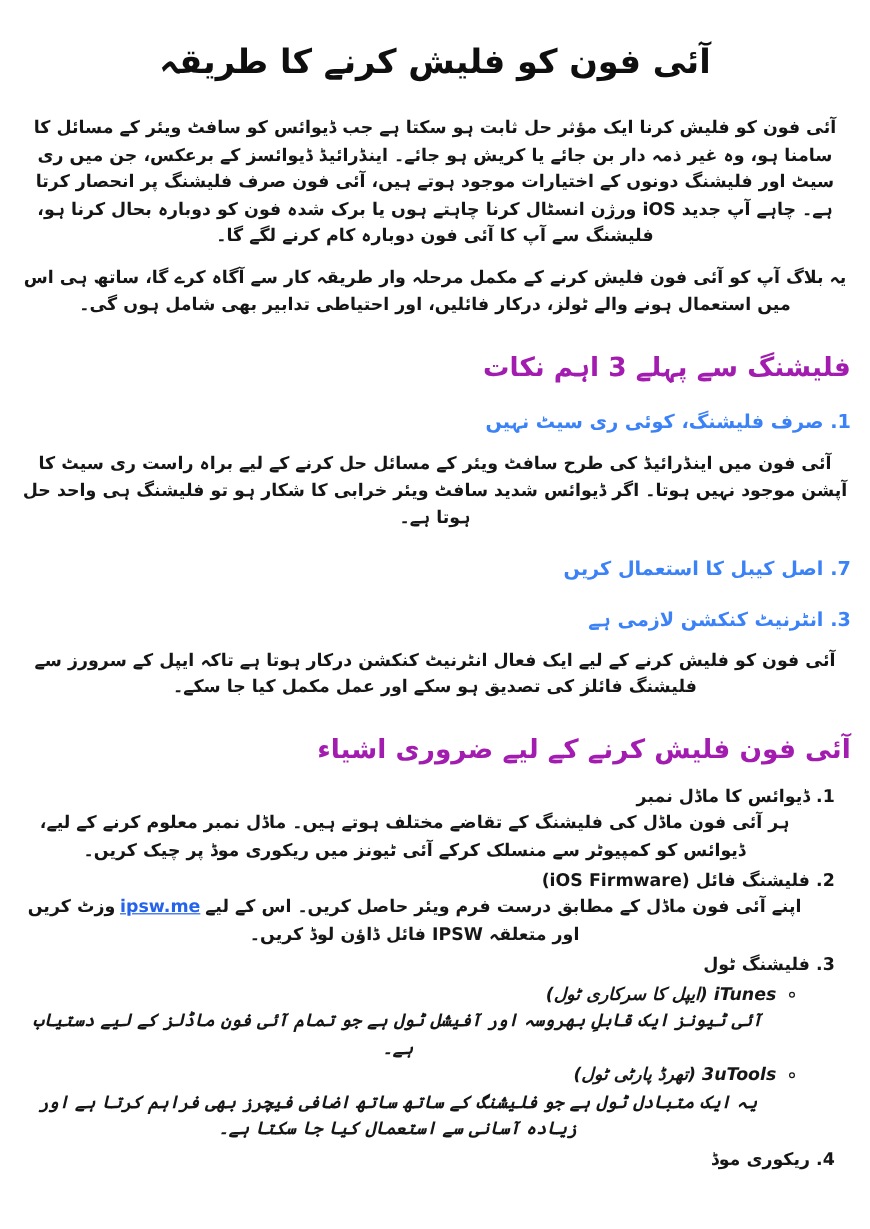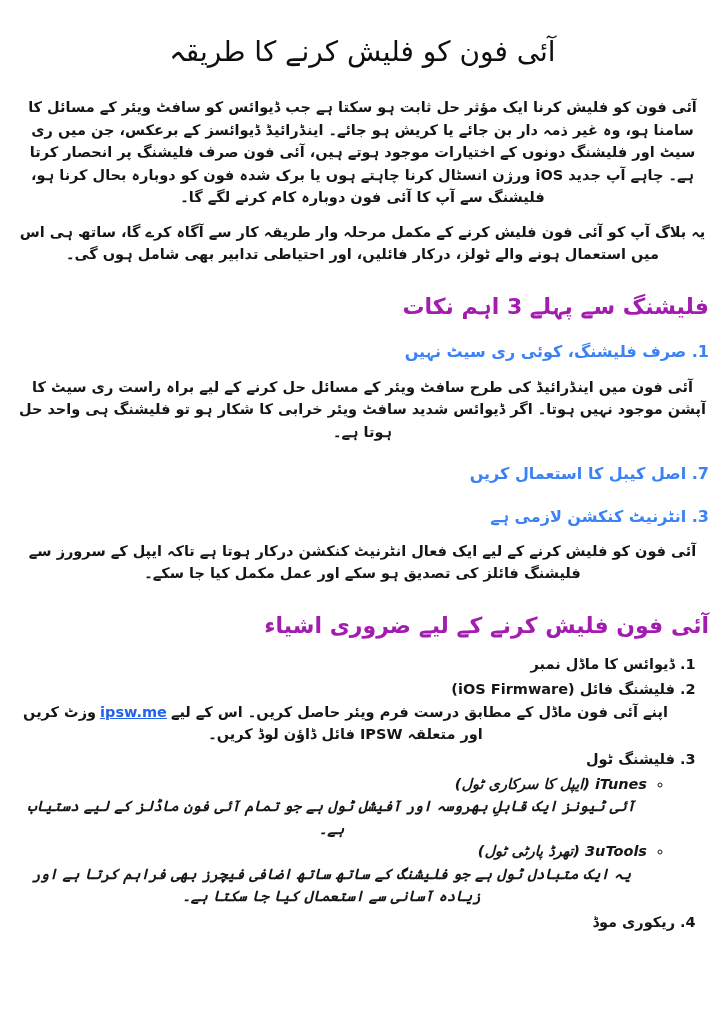--- a/index.html
+++ b/index.html
@@ -8,21 +8,21 @@
   body {
     width:725px; height:1024px; overflow:hidden;
     background:#ffffff; color:#161616;
     font-family:"DejaVu Sans","Liberation Sans",sans-serif;
     font-weight:700;
   }
   .page { direction:rtl; padding:22px 16px 0 16px; }
 
   h1.doc-title {
     font-size:28px; line-height:1.3; text-align:center;
-    margin:12px 0 26px 0; color:#0f0f0f; font-weight:400;
+    margin:12px 0 26px 0; color:#0f0f0f; font-weight:700;
   }
   h2.section-heading {
     font-size:22px; line-height:1.35; text-align:right;
     margin:26px 0 12px 0; color:#a21caf;
   }
   h3.point-heading {
     font-size:16px; line-height:1.4; text-align:right;
     margin:20px 0 9px 0; color:#3b82f6;
   }
   p.body-text {
@@ -65,20 +65,21 @@
 
   <h3 class="point-heading">3. انٹرنیٹ کنکشن لازمی ہے</h3>
   <p class="body-text">آئی فون کو فلیش کرنے کے لیے ایک فعال انٹرنیٹ کنکشن درکار ہوتا ہے تاکہ ایپل کے سرورز سے فلیشنگ فائلز کی تصدیق ہو سکے اور عمل مکمل کیا جا سکے۔</p>
 
   <h2 class="section-heading">آئی فون فلیش کرنے کے لیے ضروری اشیاء</h2>
 
   <ol class="req-list">
 
     <li>
       <span class="item-title">ڈیوائس کا ماڈل نمبر</span>
+      <span class="item-desc">ہر آئی فون ماڈل کی فلیشنگ کے تقاضے مختلف ہوتے ہیں۔ ماڈل نمبر معلوم کرنے کے لیے، ڈیوائس کو کمپیوٹر سے منسلک کرکے آئی ٹیونز میں ریکوری موڈ پر چیک کریں۔</span>
     </li>
 
     <li>
       <span class="item-title">فلیشنگ فائل (iOS Firmware)</span>
       <span class="item-desc"><span>اپنے آئی فون ماڈل کے مطابق درست فرم ویئر حاصل کریں۔ اس کے لیے</span><a class="doc-link" href="#">ipsw.me</a><span>وزٹ کریں اور متعلقہ IPSW فائل ڈاؤن لوڈ کریں۔</span></span>
     </li>
 
     <li>
       <span class="item-title">فلیشنگ ٹول</span>
       <ul class="sub-list">

